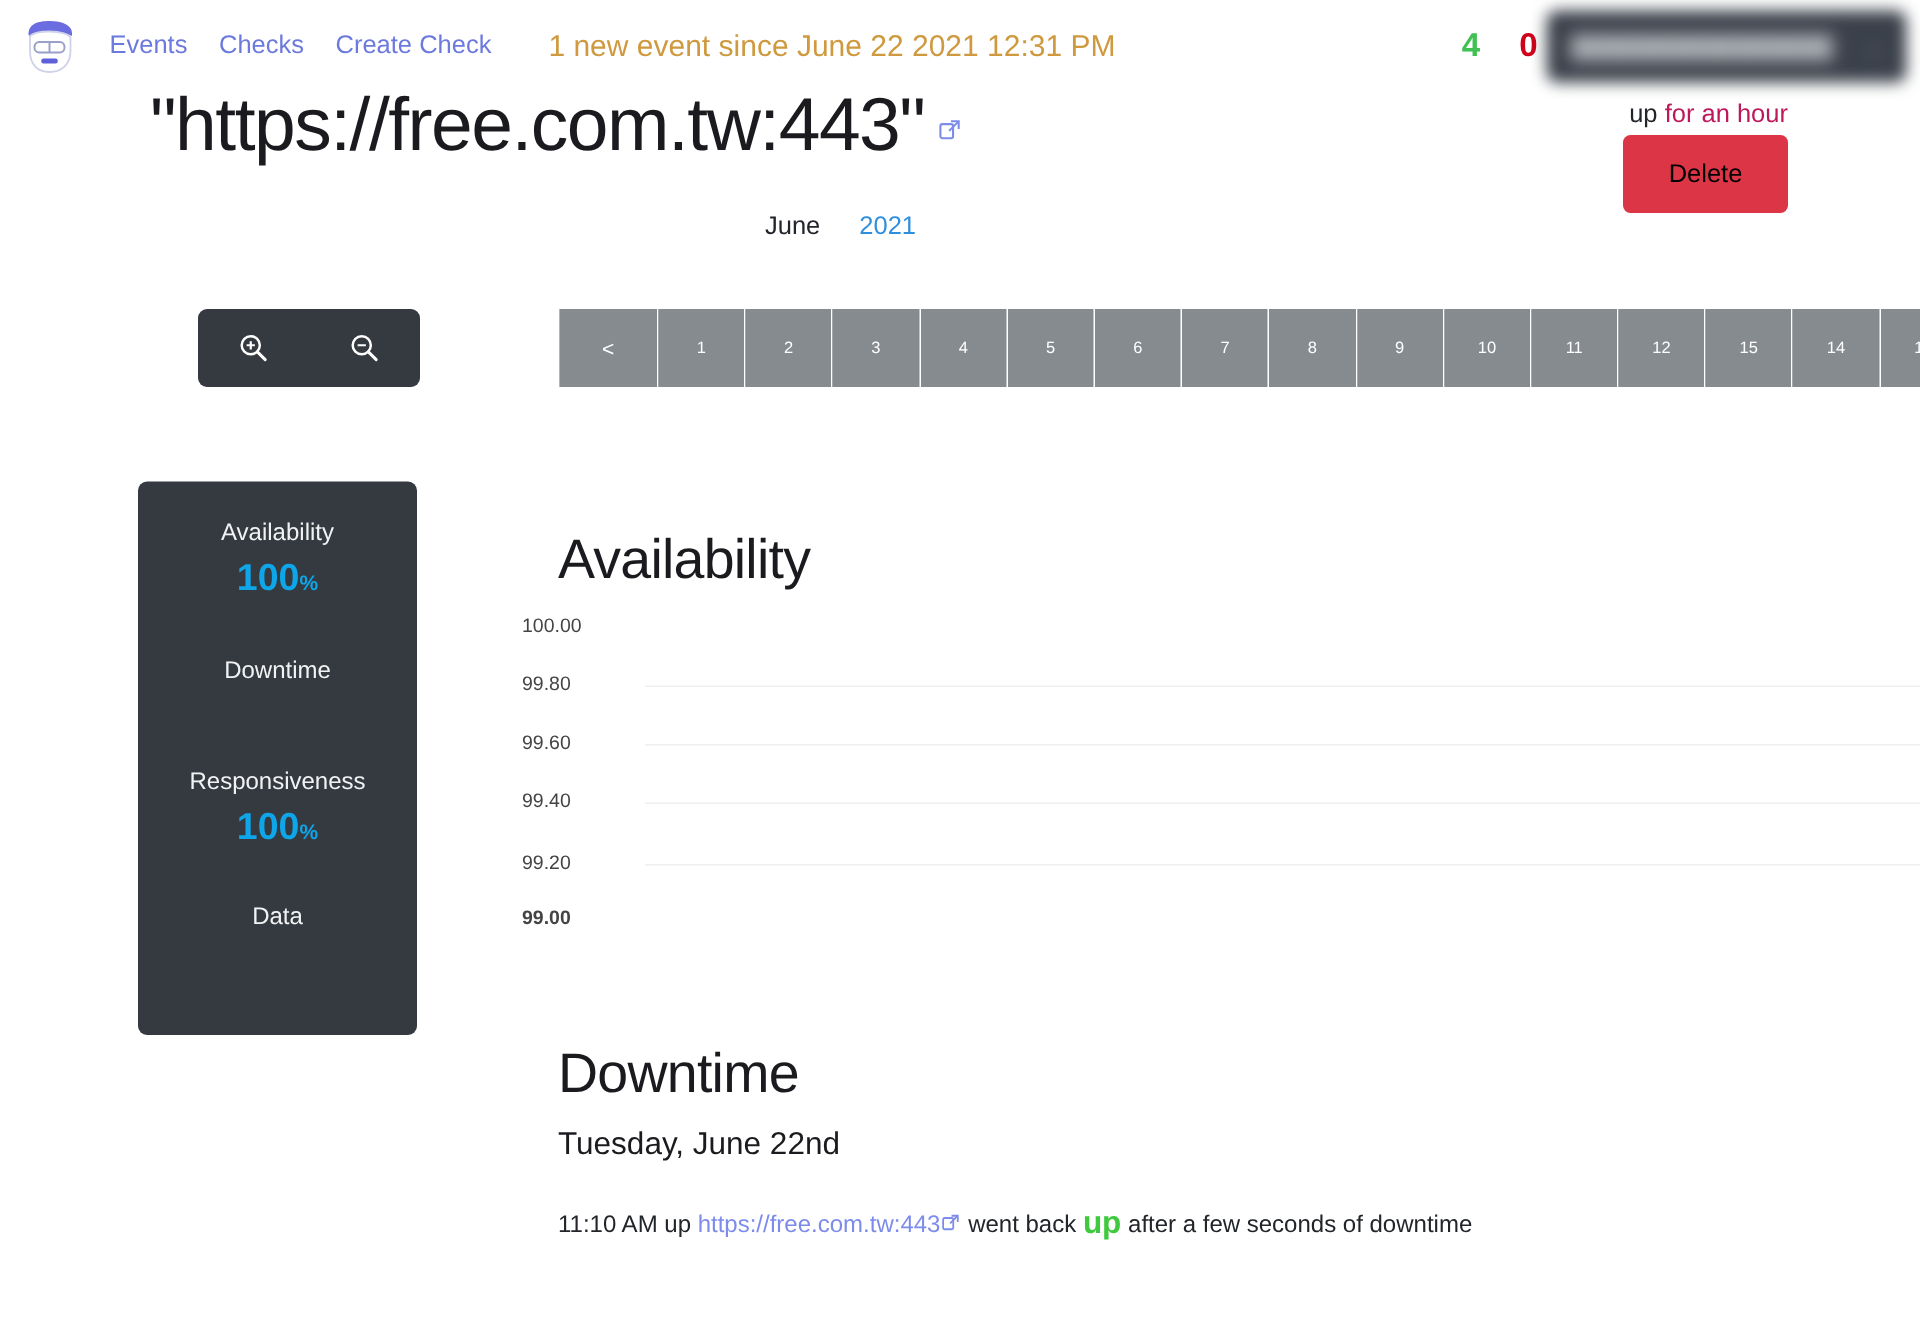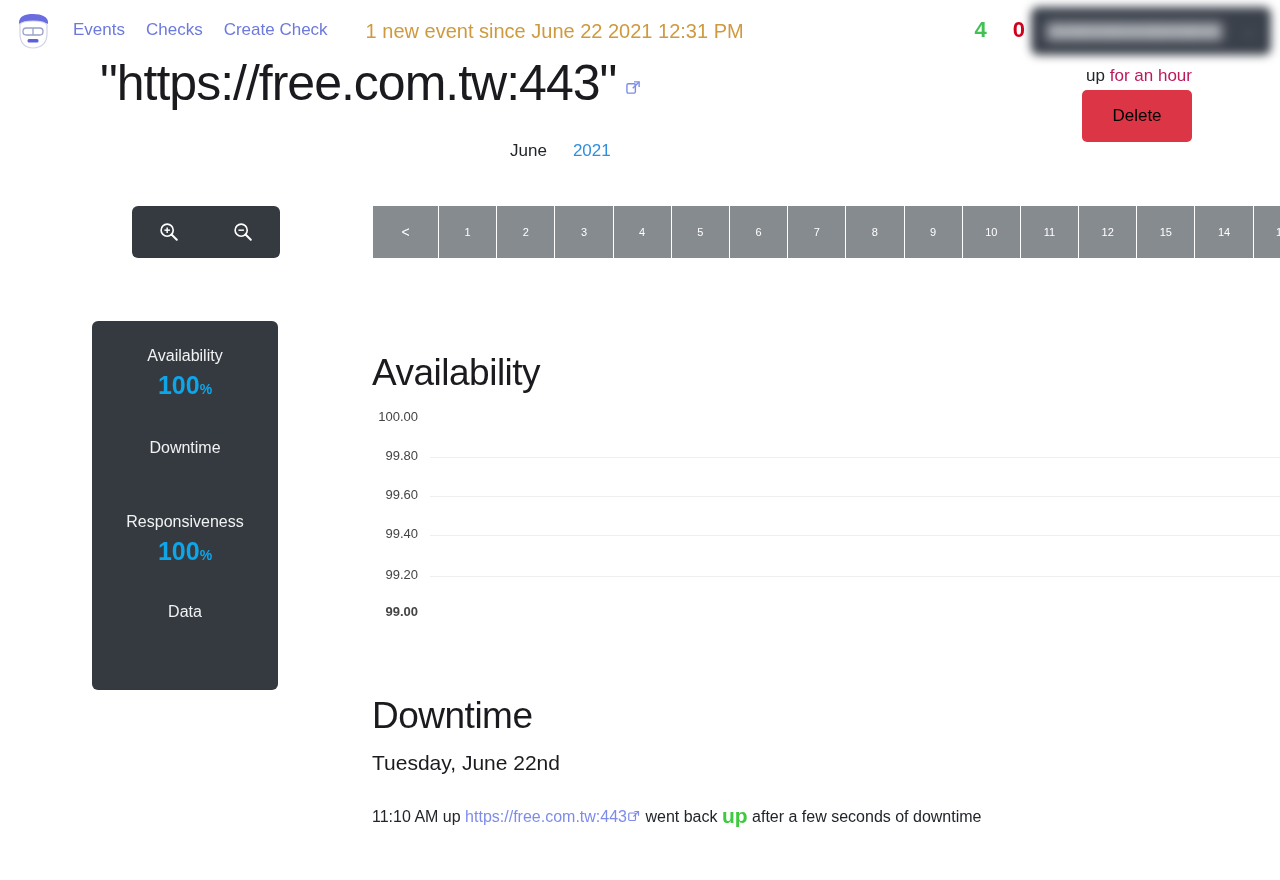--- a/index.html
+++ b/index.html
@@ -135,21 +135,21 @@
     letter-spacing: -0.5px; margin: 0 0 14px 0;
   }
   .chart-area { position: relative; width: 908px; height: 225px; }
   .tick-row {
     position: absolute; left: 0; width: 908px; height: 1px;
     display: flex; align-items: center;
   }
   .tick-label {
     position: absolute; right: 862px; top: -9px;
     font-size: 13px; color: #444; white-space: nowrap;
-    text-align: right; width: 70px;
+    text-align: left; width: 70px;
   }
   .gridline { position: absolute; left: 58px; right: 0; height: 1px; background: #efefef; }
 
   
   .downtime-section { position: absolute; left: 372px; top: 695px; width: 908px; }
   .downtime-date { font-size: 21px; color: #1b1b1f; margin: 8px 0 0 0; font-weight: 400; }
   .event-line { margin-top: 26px; font-size: 16px; color: #22252a; line-height: 1.4; }
   .event-link { color: #7d8cea; text-decoration: none; cursor: pointer; margin-top: 19px; }
   .event-up { color: #3ec93e; font-size: 21px; font-weight: bold; vertical-align: -1px; }
   .ext-icon-sm { display: inline-block; vertical-align: 0px; margin: 0 1px; }

